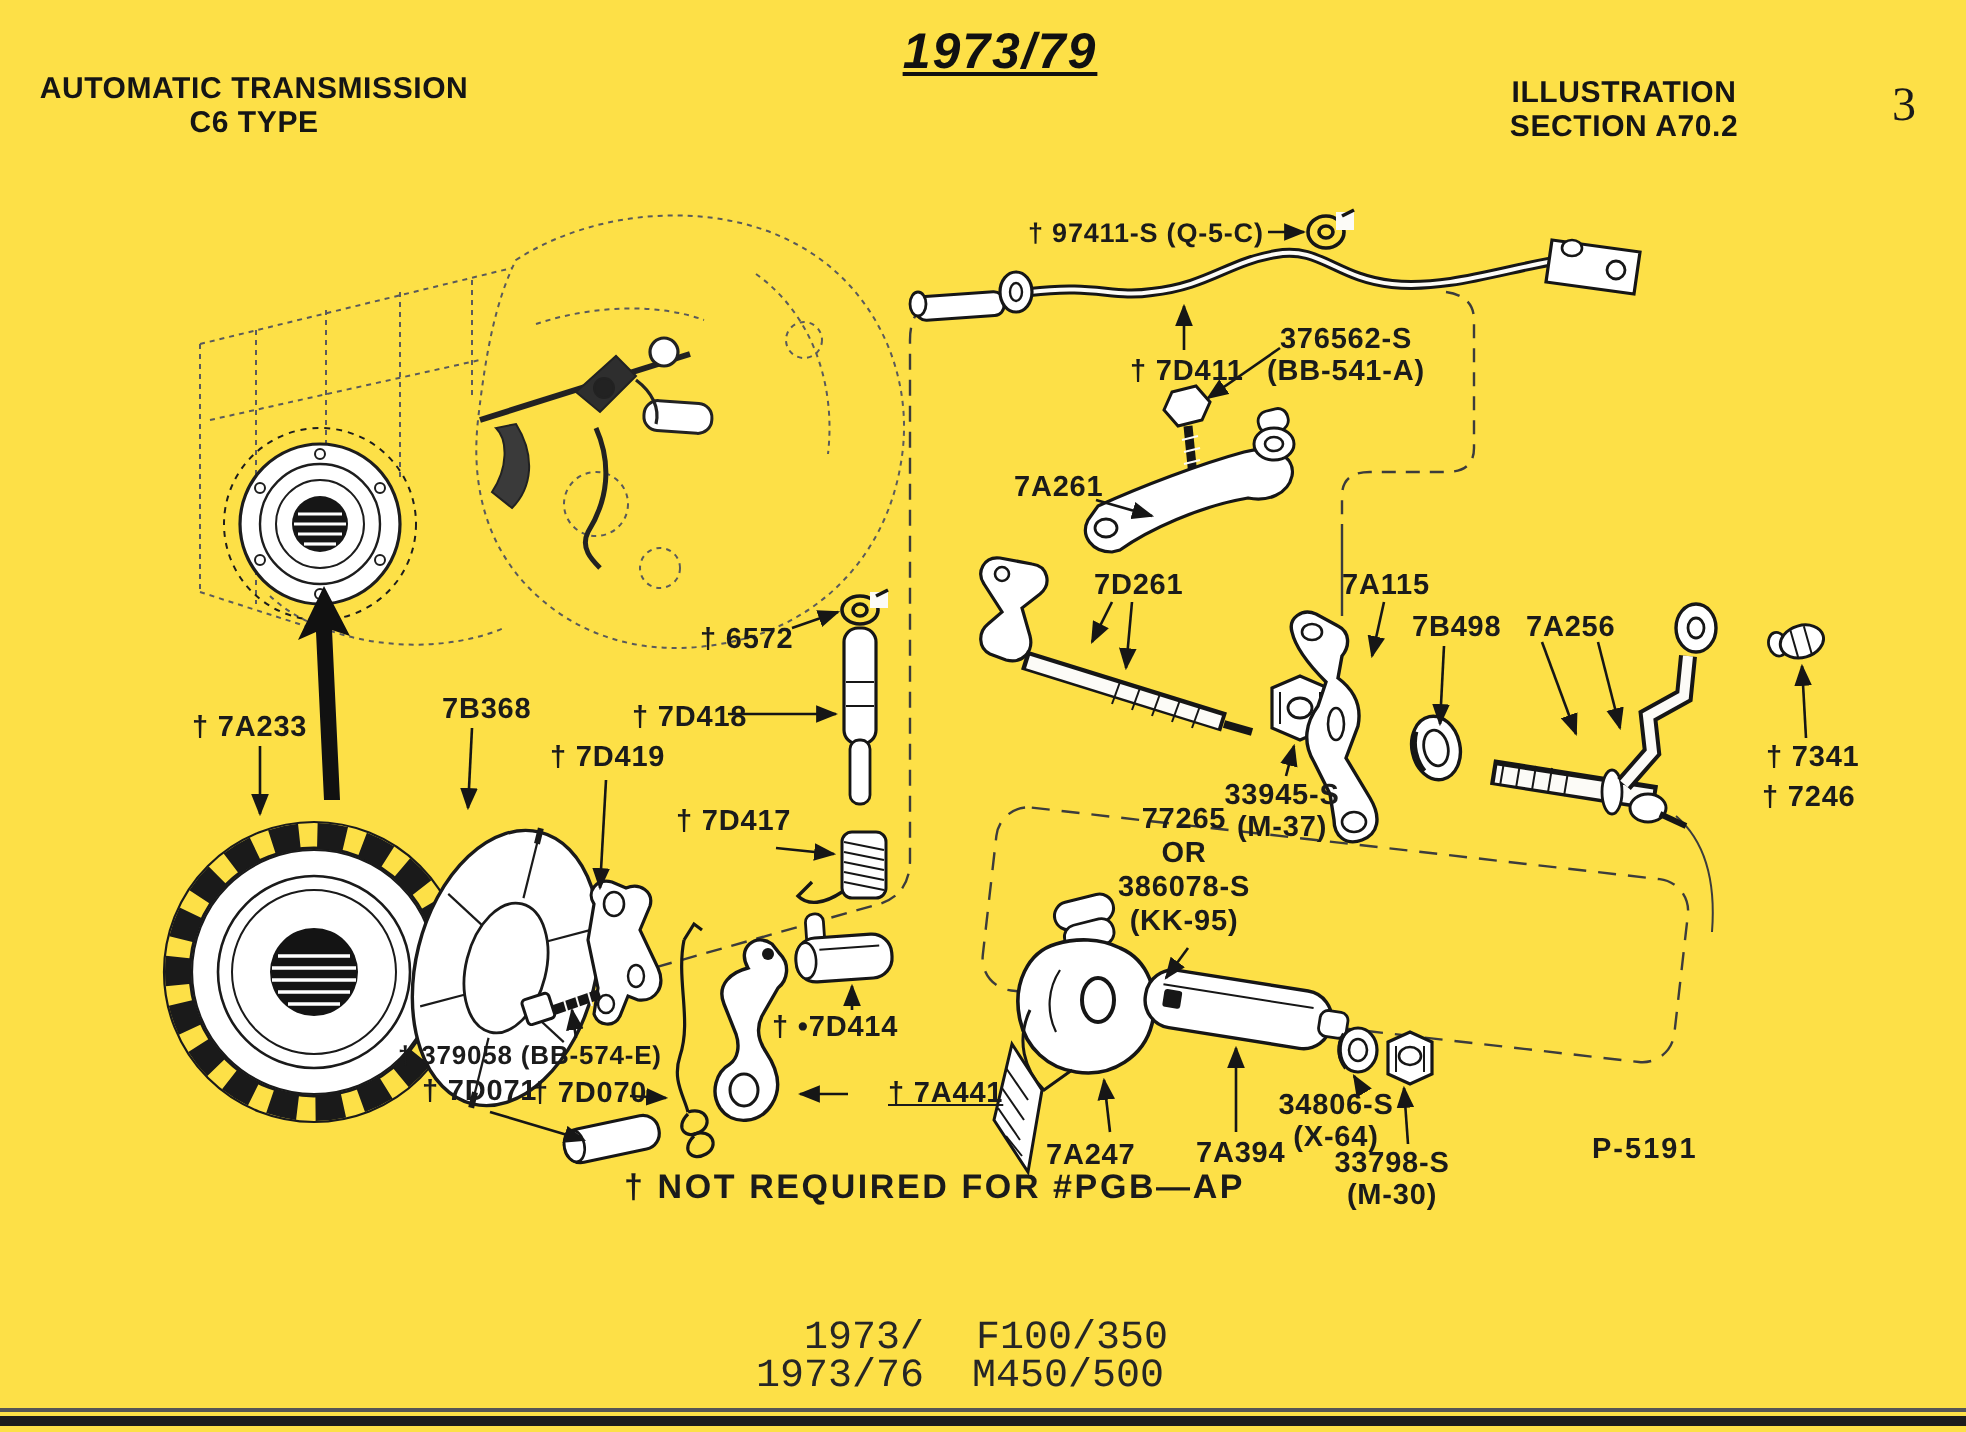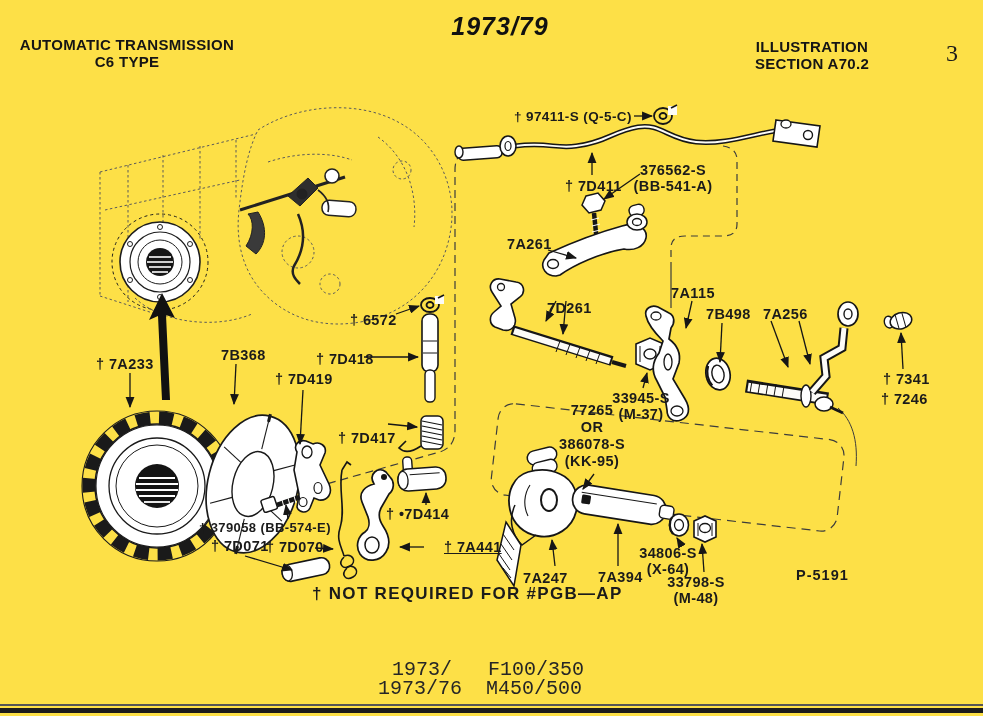--- a/index.html
+++ b/index.html
@@ -1,21 +1,21 @@
 <!DOCTYPE html>
 <html><head>
 <meta charset="utf-8">
 <style>
   html,body{margin:0;padding:0;background:#e8e8e4;}
   #page{position:relative;width:983px;height:716px;background:#fde047;overflow:hidden;
         font-family:"Liberation Sans",sans-serif;color:#191919;}
   .abs{position:absolute;}
   .hdr{font-weight:700;font-size:15px;letter-spacing:.3px;line-height:17px;text-align:center;color:#151515;}
   .title{font-weight:700;font-style:italic;text-align:center;color:#111;letter-spacing:1px;}
-  .t1{font-size:25px;line-height:27px;}
+  .t1{font-size:25px;line-height:27px;text-decoration:underline;}
   .t2{font-size:27px;line-height:30px;letter-spacing:1.5px;}
   .pgnum{font-family:"Liberation Serif",serif;font-size:24px;color:#1a1a1a;}
   .lbl{position:absolute;font-weight:700;font-size:14.5px;letter-spacing:.4px;color:#1b1b1b;
        white-space:pre-line;line-height:16px;}
   .lbl.c{text-align:center;transform:translateX(-50%);}
   .cap{font-family:"Liberation Mono","DejaVu Sans Mono",monospace;color:#262626;font-size:20px;white-space:pre;}
   .rule1{position:absolute;left:0;top:704px;width:983px;height:2px;background:#555;}
   .rule2{position:absolute;left:0;top:708px;width:983px;height:5px;background:#1c1c1c;}
   svg{position:absolute;left:0;top:0;}
 </style>
@@ -374,52 +374,52 @@
       <line x1="680" y1="543" x2="677" y2="538" marker-end="url(#ah)"></line>
       <line x1="704" y1="572" x2="702" y2="544" marker-end="url(#ah)"></line>
     </g>
   </svg>
 
   <div class="lbl" style="left:514px;top:109px;font-size:13.5px;">† 97411-S (Q-5-C)</div>
   <div class="lbl" style="left:565px;top:178px;">† 7D411</div>
   <div class="lbl c" style="left:673px;top:162px;">376562-S
 (BB-541-A)</div>
   <div class="lbl" style="left:507px;top:236px;">7A261</div>
-  <div class="lbl" style="left:547px;top:300px;">7D261</div>
+  <div class="lbl" style="left:547px;top:285px;">7D261</div>
   <div class="lbl" style="left:671px;top:285px;">7A115</div>
   <div class="lbl" style="left:706px;top:306px;">7B498</div>
   <div class="lbl" style="left:763px;top:306px;">7A256</div>
   <div class="lbl c" style="left:641px;top:390px;">33945-S
 (M-37)</div>
   <div class="lbl" style="left:883px;top:371px;">† 7341</div>
   <div class="lbl" style="left:881px;top:391px;">† 7246</div>
   <div class="lbl c" style="left:592px;top:402px;line-height:17px;">77265
 OR
 386078-S
 (KK-95)</div>
   <div class="lbl" style="left:350px;top:312px;">† 6572</div>
   <div class="lbl" style="left:96px;top:356px;text-align:right;">† 7A233</div>
   <div class="lbl" style="left:221px;top:347px;">7B368</div>
   <div class="lbl" style="left:275px;top:371px;">† 7D419</div>
   <div class="lbl" style="left:316px;top:351px;">† 7D418</div>
-  <div class="lbl" style="left:338px;top:430px;text-align:right;">† 7D417</div>
+  <div class="lbl" style="left:338px;top:403px;text-align:right;">† 7D417</div>
   <div class="lbl" style="left:386px;top:506px;">† •7D414</div>
   <div class="lbl" style="left:199px;top:520px;font-size:13px;">† 379058 (BB-574-E)</div>
   <div class="lbl" style="left:211px;top:538px;">† 7D071</div>
   <div class="lbl" style="left:266px;top:539px;">† 7D070</div>
   <div class="lbl" style="left:444px;top:539px;text-decoration:underline;">† 7A441</div>
   <div class="lbl" style="left:312px;top:586px;font-size:17px;letter-spacing:1.3px;">† NOT REQUIRED FOR #PGB—AP</div>
   <div class="lbl" style="left:523px;top:570px;">7A247</div>
   <div class="lbl" style="left:598px;top:569px;">7A394</div>
   <div class="lbl c" style="left:668px;top:545px;">34806-S
 (X-64)</div>
   <div class="lbl c" style="left:696px;top:574px;">33798-S
-(M-48)</div>
+(M-30)</div>
   <div class="lbl" style="left:796px;top:567px;letter-spacing:1px;">P-5191</div>
 
-  <div class="abs cap" style="left:392px;top:658px;">1973/</div>
+  <div class="abs cap" style="left:402px;top:658px;">1973/</div>
   <div class="abs cap" style="left:488px;top:658px;">F100/350</div>
   <div class="abs cap" style="left:378px;top:677px;">1973/76</div>
   <div class="abs cap" style="left:486px;top:677px;">M450/500</div>
 
   <div class="rule1"></div>
   <div class="rule2"></div>
 </div>
 
 </body></html>

